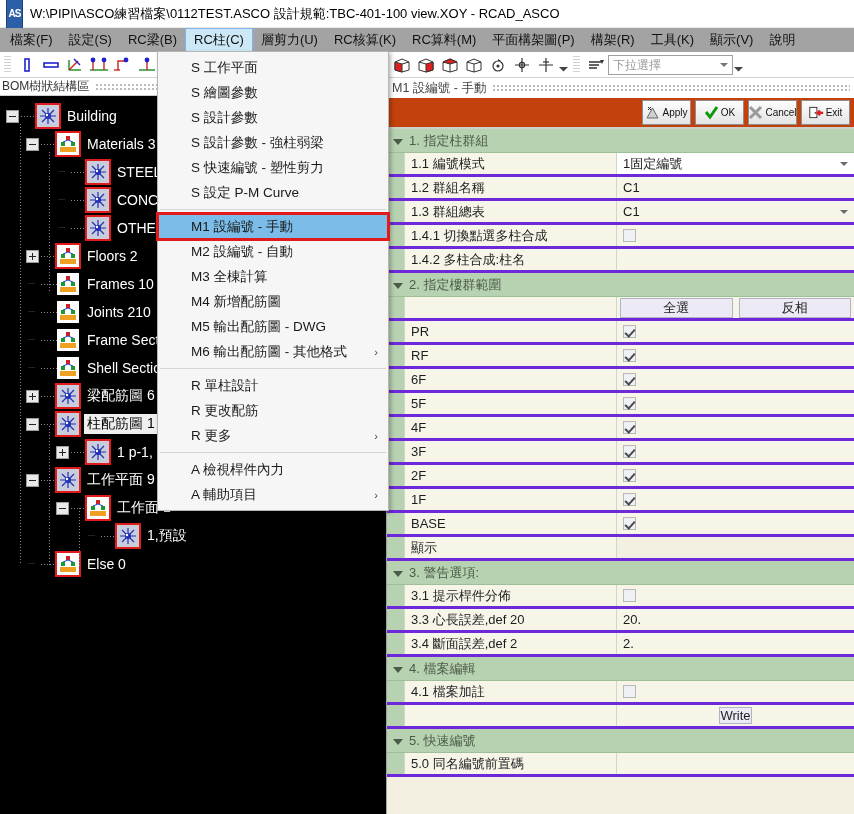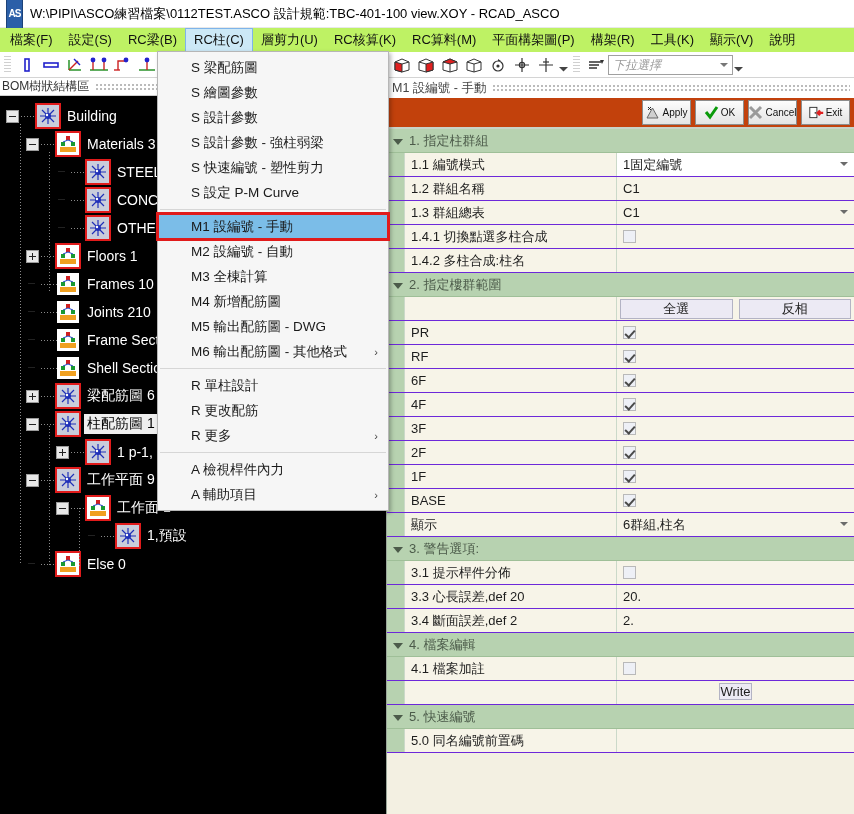--- a/index.html
+++ b/index.html
@@ -33,21 +33,21 @@
     letter-spacing: -1px;
     margin-right: 7px;
   }
   .title-text {
     font-size: 13px; color: #000000; white-space: nowrap;
   }
 
   
   .menubar {
     position: absolute; left: 0; top: 28px; width: 854px; height: 24px;
-    background: #bef264;
+    background: #a3a3a3;
     display: flex; align-items: stretch;
     padding-left: 2px;
   }
   .menu-item {
     font-size: 13px; color: #111;
     padding: 0 8px;
     display: flex; align-items: center;
     white-space: nowrap;
     cursor: default;
   }
@@ -58,21 +58,21 @@
   }
 
   
   .toolbar {
     position: absolute; left: 0; top: 52px; width: 854px; height: 26px;
     background: #ffffff;
     border-bottom: 1px solid #d4d4d4;
   }
   .tb-left, .tb-right {
     position: absolute; top: 0; height: 26px;
-    display: flex; align-items: center; font-style: italic;
+    display: flex; align-items: center;
   }
   .tb-left { left: 0; }
   .tb-right { left: 390px; }
   .grip {
     width: 7px; height: 18px; margin: 0 4px;
     background-image: repeating-linear-gradient(to bottom, #c0c0c0 0 1px, transparent 1px 3px);
     background-size: 2px 3px;
     background-repeat: repeat;
     opacity: .75;
   }
@@ -235,21 +235,21 @@
 
   .grid {
     position: absolute; left: 0; top: 50px; right: 0; bottom: 0;
     background: #f3f0e2;
     border-top: 1px solid #c8d2c8;
     overflow: hidden;
   }
   .grow {
     display: flex; align-items: stretch;
     height: 24px;
-    border-bottom: 1px solid #6d28d9;
+    border-bottom: 3px solid #6d28d9;
   }
   .ghdr {
     background: #b7d2b0;
     color: #4c5b4a;
     font-size: 13px;
     display: flex; align-items: center;
     padding-left: 6px;
     border-bottom: 1px solid #9fbf98;
   }
   .ghdr .tri {
@@ -561,21 +561,21 @@
           <div class="ic hl white">
             <svg width="18" height="18" viewBox="0 0 18 18">
               <rect x="0" y="0" width="18" height="18" fill="#ffffff"></rect>
               <rect x="1" y="12" width="16" height="5" fill="#f0a020"></rect>
               <rect x="7" y="1" width="4" height="4" fill="#d02020"></rect>
               <rect x="2" y="7" width="4" height="4" fill="#1a9a30"></rect>
               <rect x="12" y="7" width="4" height="4" fill="#1a9a30"></rect>
               <path d="M9 5 L4 7 M9 5 L14 7" stroke="#2040c0" stroke-width="1"></path>
             </svg>
           </div>
-          <div class="tlabel">Floors 1</div>
+          <div class="tlabel">Floors 2</div>
         </div>
         <div class="tnode" style="padding-left: 26px;">
           <div class="exp none"></div>
           <div class="dots"></div>
           <div class="ic white">
             <svg width="18" height="18" viewBox="0 0 18 18">
               <rect x="0" y="0" width="18" height="18" fill="#ffffff"></rect>
               <rect x="1" y="12" width="16" height="5" fill="#f0a020"></rect>
               <rect x="7" y="1" width="4" height="4" fill="#d02020"></rect>
               <rect x="2" y="7" width="4" height="4" fill="#1a9a30"></rect>
@@ -841,20 +841,27 @@
         </div>
         <div class="grow">
           <div class="gleft"></div>
           <div class="gname">6F</div>
           <div class="gval">
             <span class="chk on"></span>
           </div>
         </div>
         <div class="grow">
           <div class="gleft"></div>
+          <div class="gname">5F</div>
+          <div class="gval">
+            <span class="chk on"></span>
+          </div>
+        </div>
+        <div class="grow">
+          <div class="gleft"></div>
           <div class="gname">4F</div>
           <div class="gval">
             <span class="chk on"></span>
           </div>
         </div>
         <div class="grow">
           <div class="gleft"></div>
           <div class="gname">3F</div>
           <div class="gval">
             <span class="chk on"></span>
@@ -877,24 +884,20 @@
         <div class="grow">
           <div class="gleft"></div>
           <div class="gname">BASE</div>
           <div class="gval">
             <span class="chk on"></span>
           </div>
         </div>
         <div class="grow">
           <div class="gleft"></div>
           <div class="gname">顯示</div>
-          <div class="gval">
-            <span>6群組,柱名</span>
-            <span class="dd-arrow"></span>
-          </div>
         </div>
         <div class="grow ghdr">
           <span class="tri"></span>
           <span>3. 警告選項:</span>
         </div>
         <div class="grow">
           <div class="gleft"></div>
           <div class="gname">3.1 提示桿件分佈</div>
           <div class="gval">
             <span class="chk"></span>
@@ -942,21 +945,21 @@
           <div class="gname">5.0 同名編號前置碼</div>
           <div class="gval">
             <span></span>
           </div>
         </div>
       </div>
   </div>
 
   <div class="dropdown" id="dropdown">
       <div class="dd-item">
-        <span>S 梁配筋圖</span>
+        <span>S 工作平面</span>
       </div>
       <div class="dd-item">
         <span>S 繪圖參數</span>
       </div>
       <div class="dd-item">
         <span>S 設計參數</span>
       </div>
       <div class="dd-item">
         <span>S 設計參數 - 強柱弱梁</span>
       </div>

